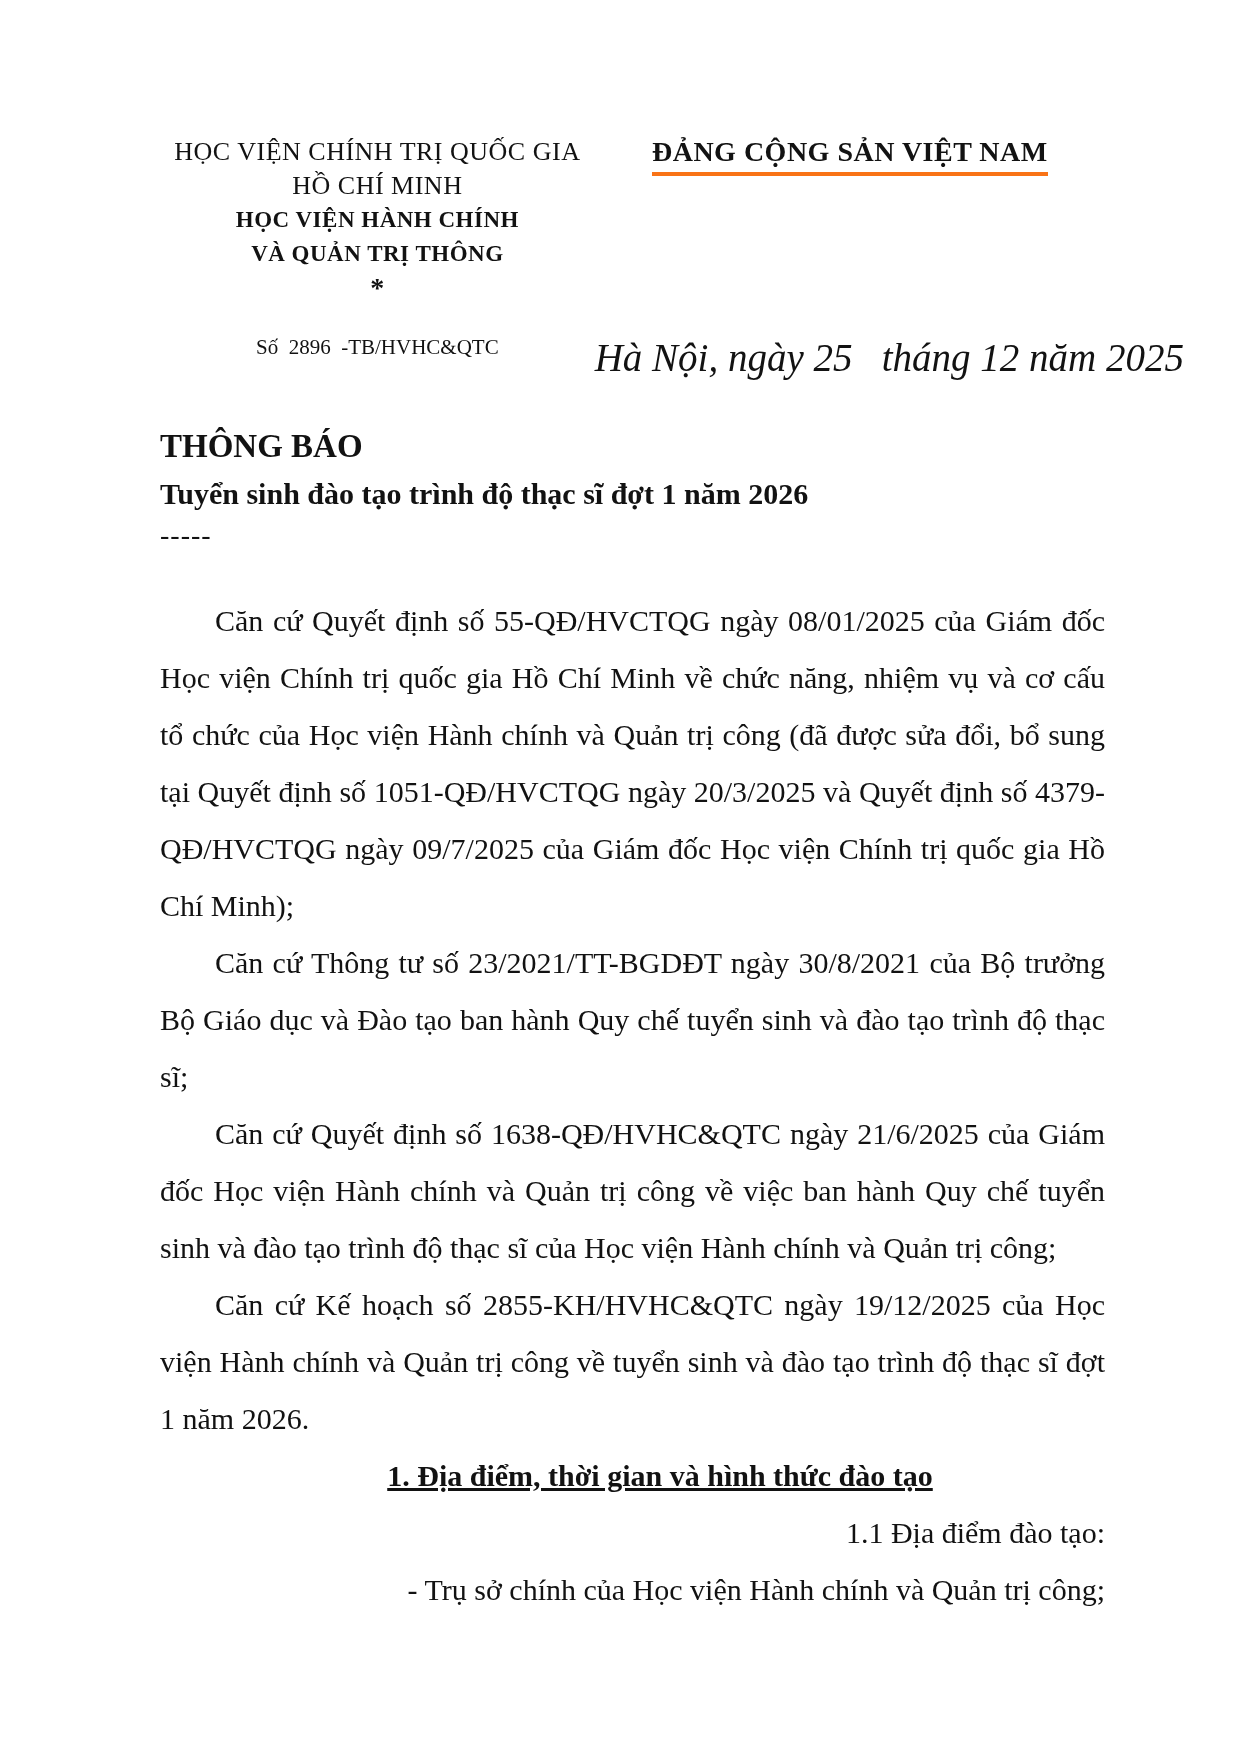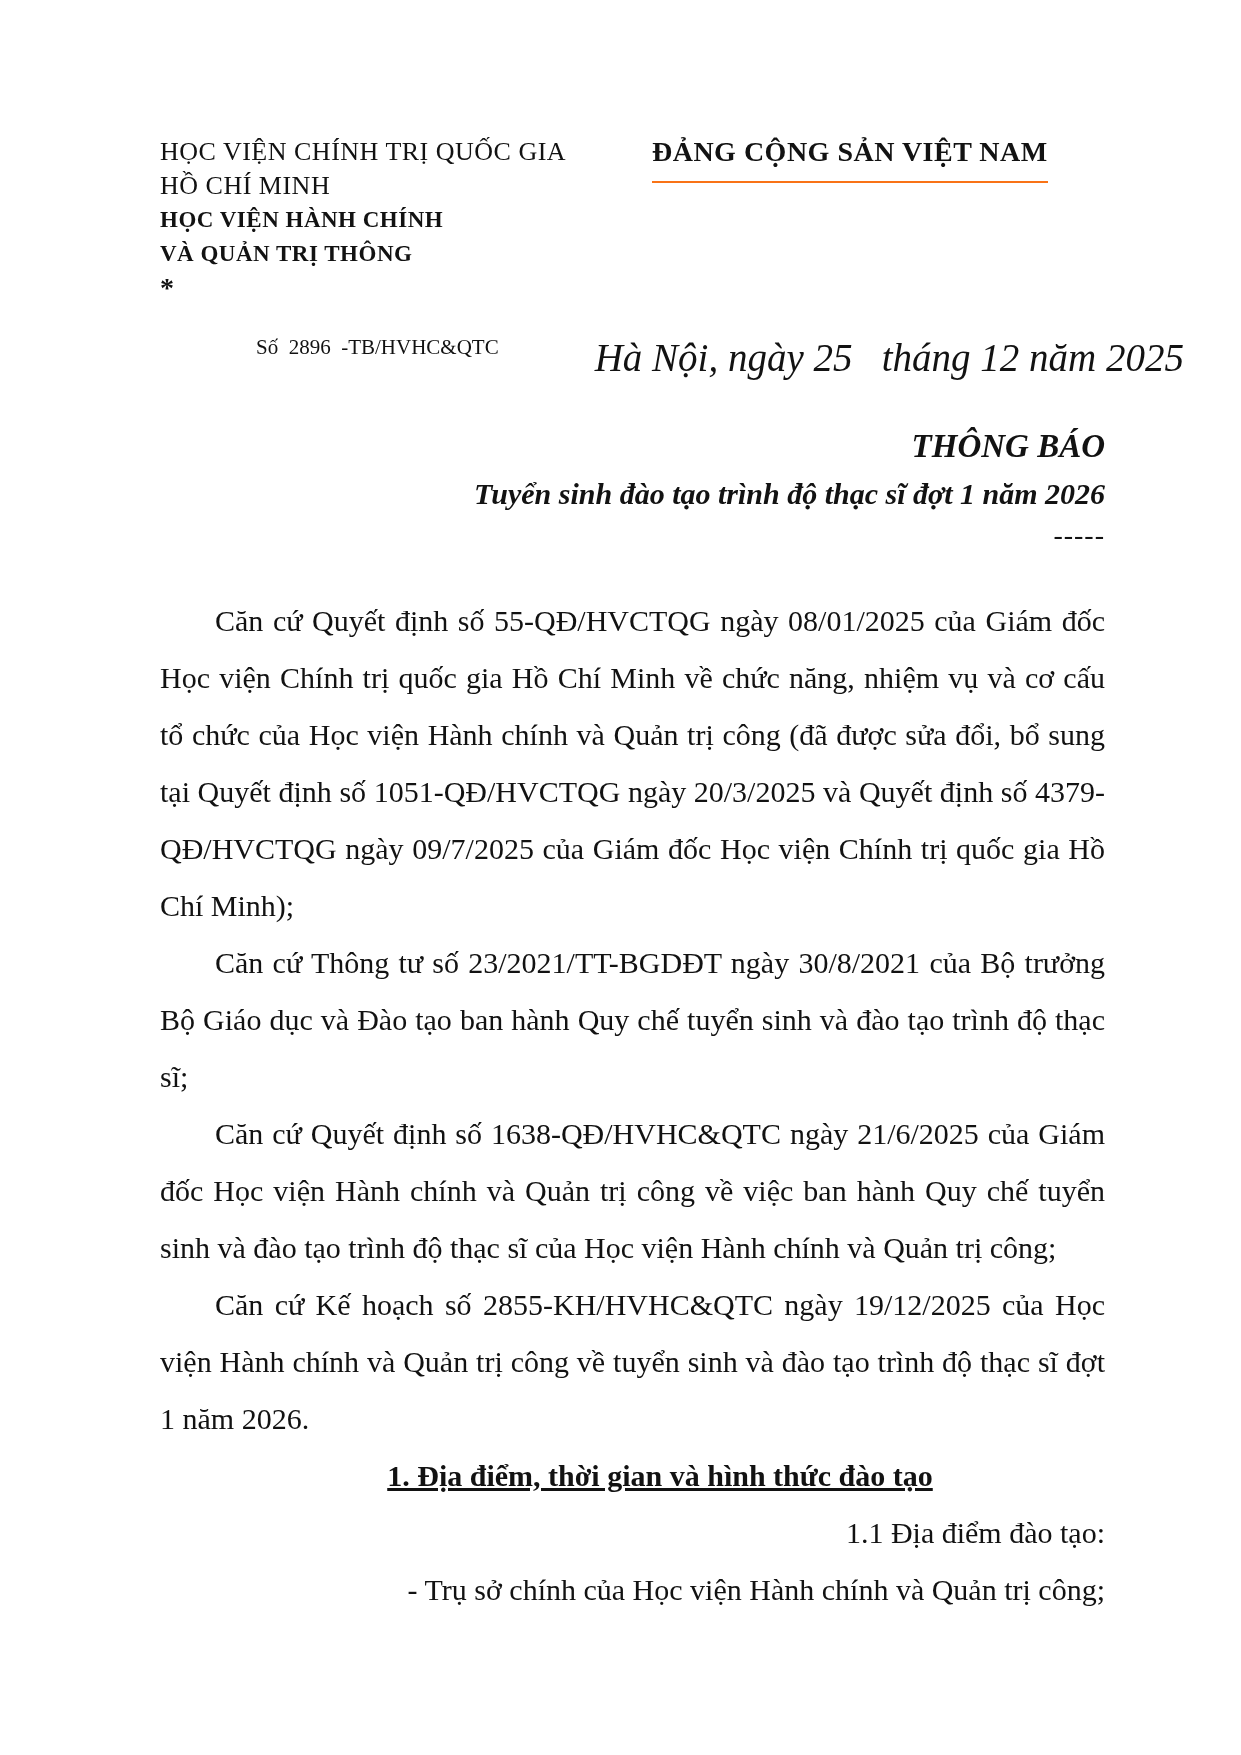--- a/index.html
+++ b/index.html
@@ -19,21 +19,21 @@
     padding: 135px 136px 60px 160px;
     overflow: hidden;
   }
   
   .header-row {
     display: flex;
     width: 100%;
   }
   .header-left {
     width: 46%;
-    text-align: left;
+    text-align: center;
   }
   .header-right {
     width: 54%;
     text-align: center;
   }
   .org-line {
     font-size: 26px;
     line-height: 34px;
     letter-spacing: 0.5px;
   }
@@ -46,22 +46,22 @@
     font-size: 28px;
     font-weight: bold;
     line-height: 30px;
     margin-top: 2px;
   }
   .party-name {
     display: inline-block;
     font-weight: bold;
     font-size: 28px;
     line-height: 34px;
-    border-bottom: 2px solid #f97316;
-    padding-bottom: 12px;
+    border-bottom: 4px solid #f97316;
+    padding-bottom: 3px;
     letter-spacing: 0.5px;
   }
   .meta-row {
     display: flex;
     width: 100%;
     margin-top: 32px;
   }
   .meta-left {
     width: 46%;
     text-align: center;
@@ -71,22 +71,21 @@
   .meta-right {
     width: 54%;
     text-align: center;
     font-style: italic;
     font-size: 39px;
     white-space: pre;
   }
   
   .title-block {
     margin-top: 46px;
-    text-align: right;
-    font-style: italic;
+    text-align: left;
   }
   .title-main {
     font-weight: bold;
     font-size: 33px;
     line-height: 40px;
   }
   .title-sub {
     font-weight: bold;
     font-size: 30px;
     line-height: 40px;

